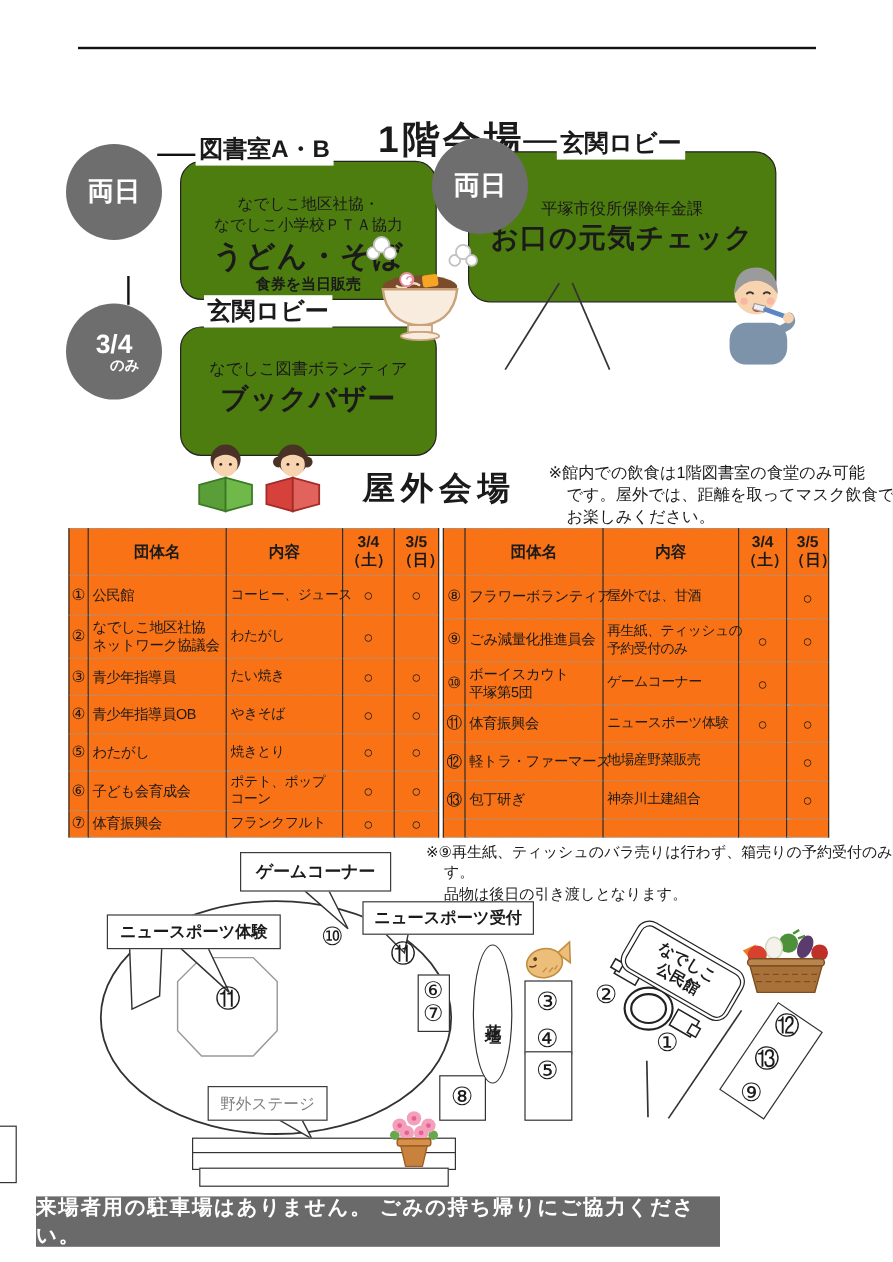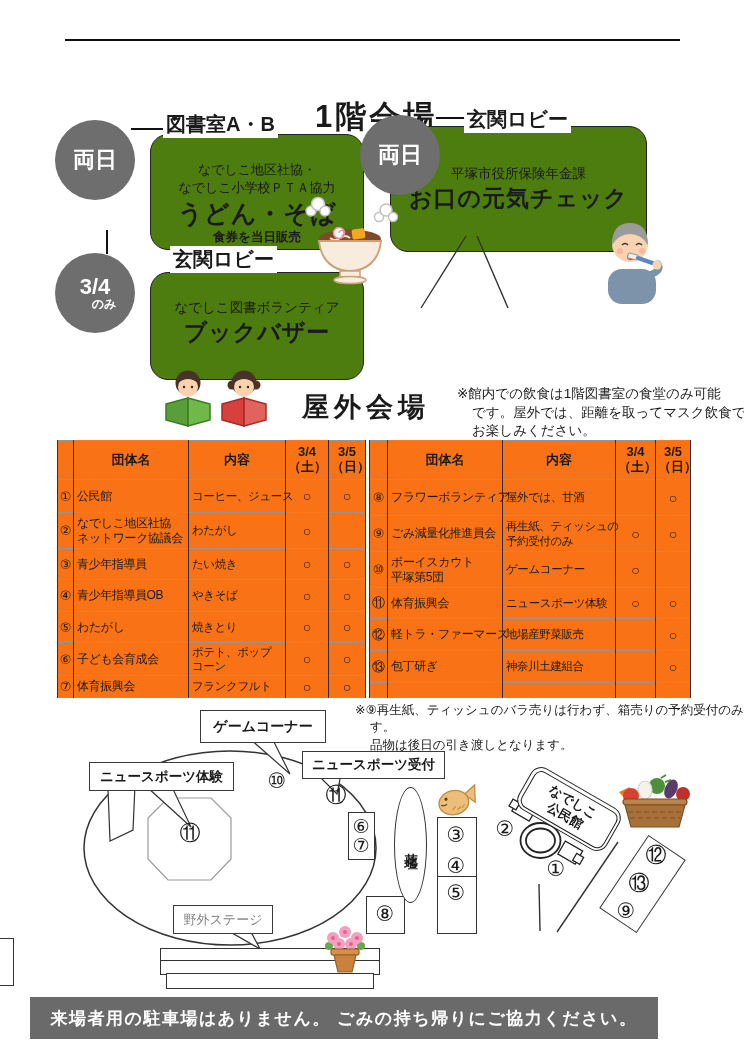--- a/index.html
+++ b/index.html
@@ -408,15 +408,15 @@
       <circle cx="12" cy="14" r="2"></circle>
         <circle cx="24" cy="8" r="2"></circle>
         <circle cx="36" cy="14" r="2"></circle>
       <circle cx="18" cy="20" r="2"></circle>
         <circle cx="30" cy="20" r="2"></circle>
     </g>
     <rect x="10" y="25" width="28" height="6" rx="2" fill="#d79049" stroke="#9c5f26" stroke-width="1.2"></rect>
     <polygon points="13,31 35,31 31,48 17,48" fill="#c9813e" stroke="#9c5f26" stroke-width="1.2"></polygon>
   </svg>
 
-  <div class="footer-bar" style="left:30px;top:997px;width:628px;height:42px;">来場者用の駐車場はありません。 ごみの持ち帰りにご協力ください。</div>
+  <div class="footer-bar" style="left:30px;top:997px;width:570px;height:42px;">来場者用の駐車場はありません。 ごみの持ち帰りにご協力ください。</div>
 
 </div>
 
 </body></html>

